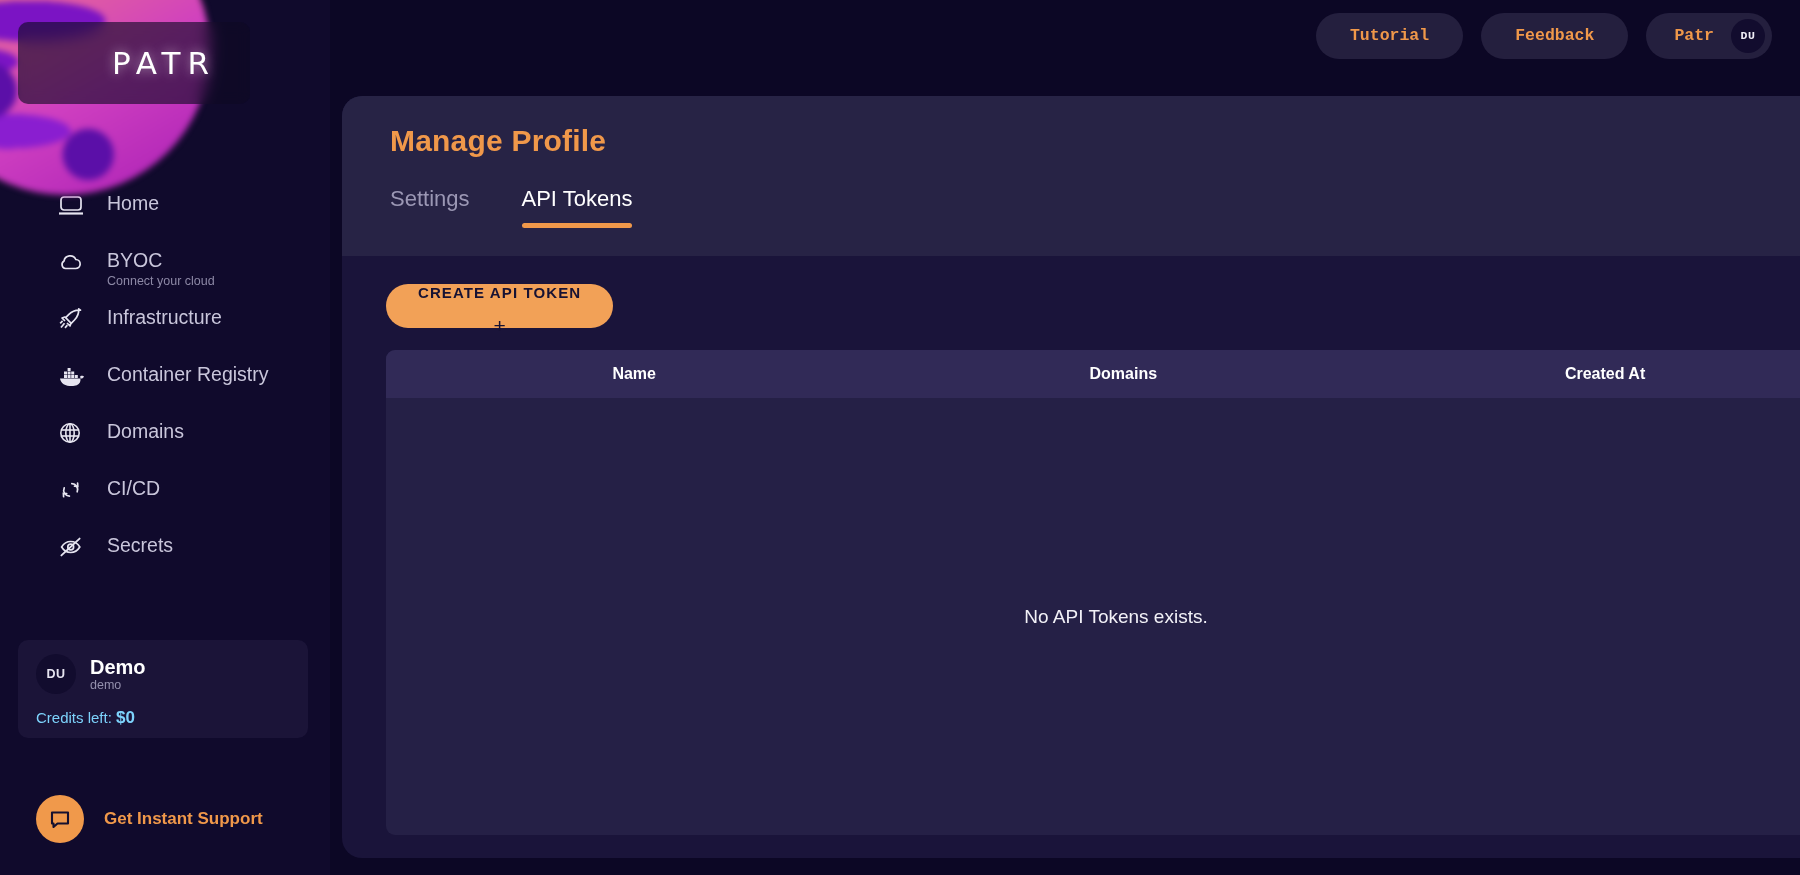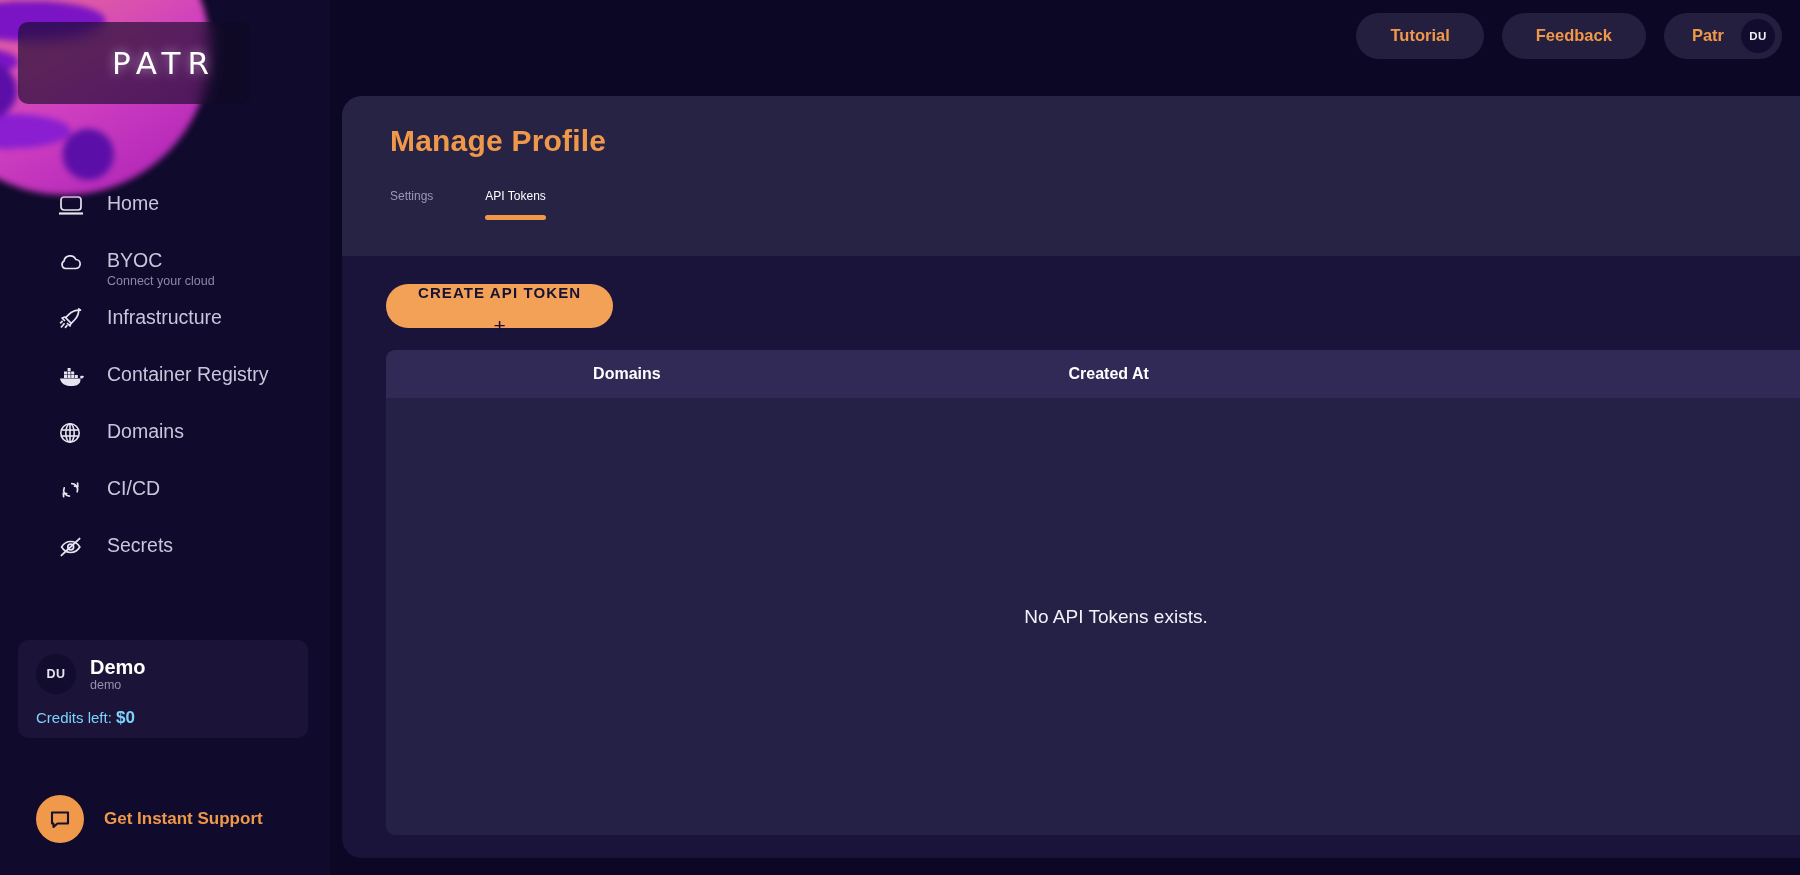--- a/index.html
+++ b/index.html
@@ -108,21 +108,21 @@
   }
   .support-label {
     margin-left: 20px; font-size: 17px; font-weight: 700; color: #f0984a;
     white-space: nowrap;
   }
 
   
   .main { position: relative; flex: 1; height: 875px; }
   .topbar {
     height: 71px; display: flex; align-items: center; justify-content: flex-end;
-    padding-right: 18px; gap: 18px;
+    padding-right: 28px; gap: 18px; font-family: Liberation Mono, monospace;
   }
   .pill {
     height: 46px; border-radius: 23px; background: #241f3e;
     display: flex; align-items: center; justify-content: center;
     padding: 0 34px; cursor: pointer;
   }
   .pill-label { font-size: 16.5px; font-weight: 700; color: #f0984a; }
   .pill.user { padding: 0 7px 0 28px; gap: 17px; }
   .pill-avatar {
     width: 34px; height: 34px; border-radius: 50%; background: #120c2e;
@@ -138,21 +138,21 @@
     overflow: hidden;
   }
   .page-head {
     background: #272345;
     height: 160px;
     padding: 28px 0 0 48px;
   }
   .page-title { font-size: 30px; font-weight: 700; color: #f0984a; letter-spacing: .2px; }
   .tabs { display: flex; gap: 52px; margin-top: 28px; }
   .tab { position: relative; padding-bottom: 16px; cursor: pointer; }
-  .tab-label { font-size: 12px; color: #9b97b4; }
+  .tab-label { font-size: 22px; color: #9b97b4; }
   .tab.active .tab-label { color: #ffffff; }
   .tab .underline { display: none; }
   .tab.active .underline {
     display: block; position: absolute; left: 0; right: 0; bottom: 0;
     height: 5px; border-radius: 3px; background: #f0984a;
   }
 
   .body-area { padding: 28px 44px 0 44px; }
   .create-btn {
     height: 44px; border-radius: 22px; background: #f2a157;
@@ -363,20 +363,21 @@
       </div>
 
       <div class="body-area">
         <button class="create-btn">
           <span class="create-label">CREATE API TOKEN</span>
           <span class="plus-icon">+</span>
         </button>
 
         <div class="table">
           <div class="thead">
+            <div class="th c1">Name</div>
             <div class="th c2">Domains</div>
             <div class="th c3">Created At</div>
           </div>
           <div class="tbody">
             <div class="empty-msg">No API Tokens exists.</div>
           </div>
         </div>
       </div>
 
     </section>

